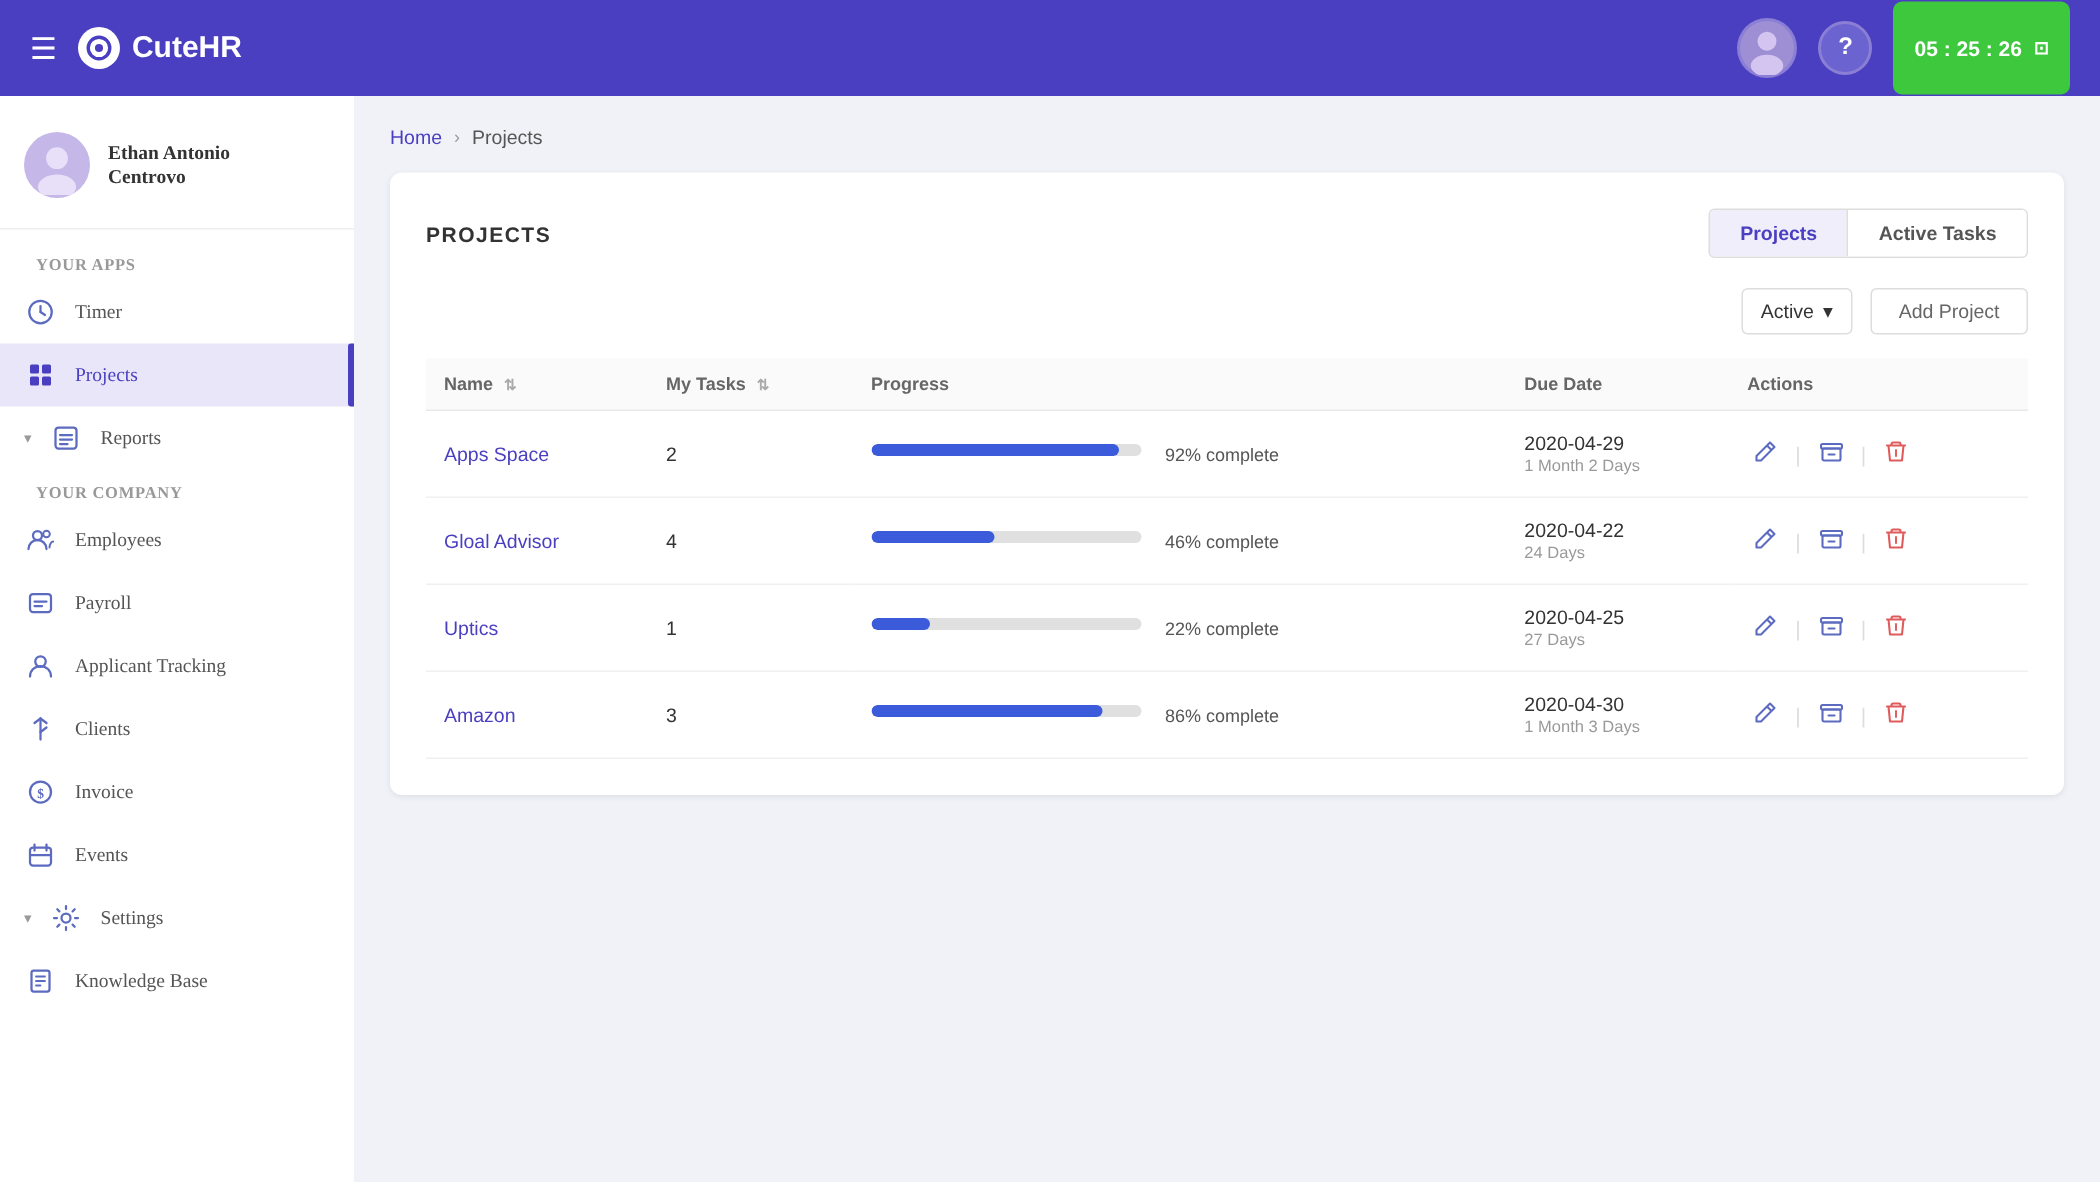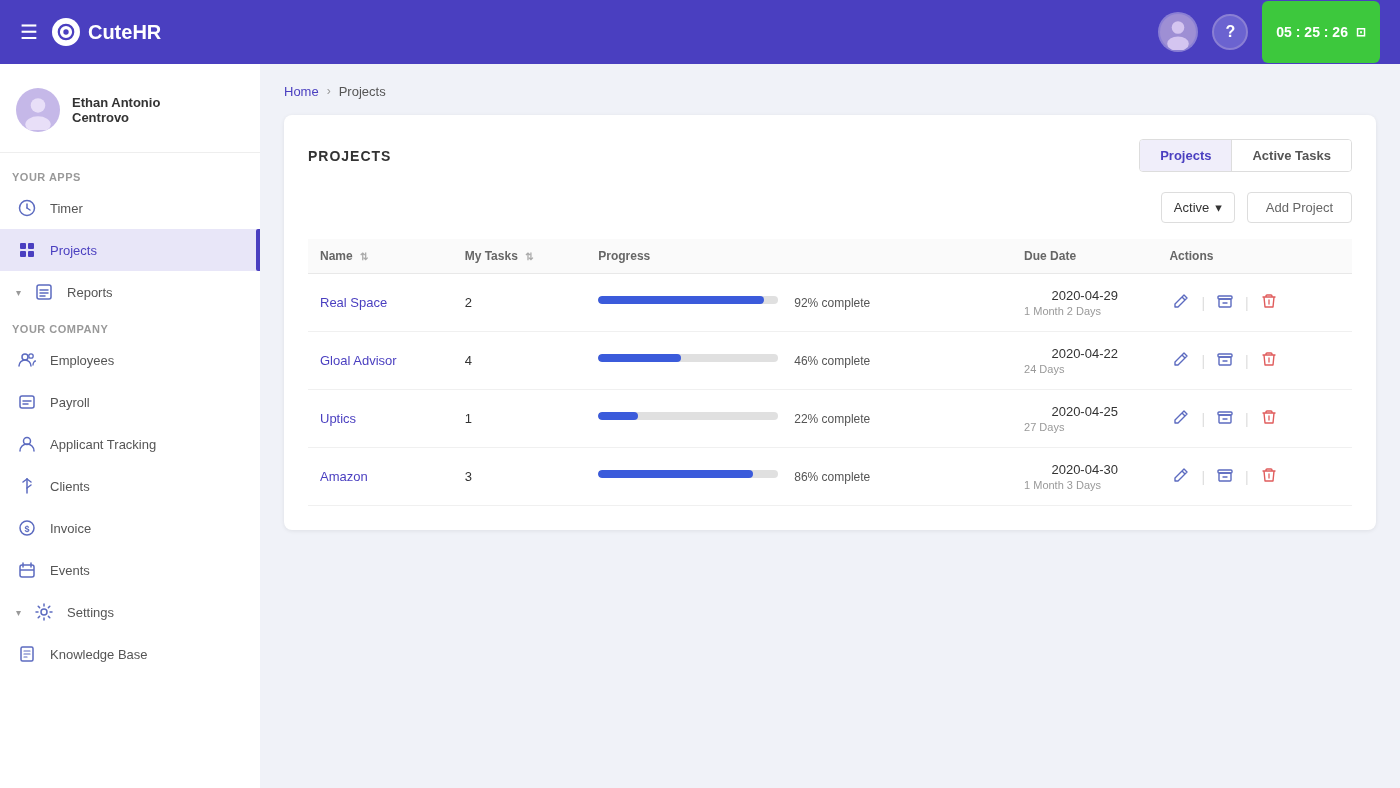--- a/index.html
+++ b/index.html
@@ -25,31 +25,32 @@
     .avatar-img svg { width: 36px; height: 36px; }
     .help-btn { width: 36px; height: 36px; border-radius: 50%; background: #6b63d0; border: 2px solid #8a7fd4; color: white; font-size: 16px; font-weight: 700; display: flex; align-items: center; justify-content: center; cursor: pointer; }
     .timer-btn { background: #3dc83d; border: none; border-radius: 6px; color: white; font-size: 14px; font-weight: 600; padding: 23px 14px; display: flex; align-items: center; gap: 8px; cursor: pointer; }
     .timer-btn .timer-icon { font-size: 12px; }
 
     
     .layout { display: flex; flex: 1; overflow: hidden; }
 
     
     .sidebar {
-      width: 260px;
+      width: 236px;
       background: white;
       flex-shrink: 0;
       overflow-y: auto;
       padding: 16px 0;
+      font-family: Liberation Serif, serif;
     }
     .sidebar-user { display: flex; align-items: center; gap: 12px; padding: 8px 16px 20px; border-bottom: 1px solid #eee; margin-bottom: 8px; }
     .sidebar-avatar { width: 44px; height: 44px; border-radius: 50%; background: #c5b8e8; overflow: hidden; display: flex; align-items: center; justify-content: center; flex-shrink: 0; }
     .sidebar-avatar svg { width: 40px; height: 40px; }
     .sidebar-username { font-size: 13px; font-weight: 600; color: #333; }
-    .sidebar-section-label { font-size: 11px; font-weight: 700; color: #999; text-transform: uppercase; padding: 10px 12px 4px; letter-spacing: 0.5px; }
+    .sidebar-section-label { font-size: 11px; font-weight: 700; color: #999; text-transform: uppercase; padding: 10px 24px 4px; letter-spacing: 0.5px; }
     .sidebar-item { display: flex; align-items: center; gap: 12px; padding: 10px 16px; cursor: pointer; color: #555; font-size: 13px; font-weight: 500; border-radius: 0; position: relative; }
     .sidebar-item.active { background: #e8e6f8; color: #4a3fc0; }
     .sidebar-item .item-icon { width: 22px; height: 22px; display: flex; align-items: center; justify-content: center; flex-shrink: 0; }
     .sidebar-item .item-label { flex: 1; }
     .sidebar-item .chevron { font-size: 10px; color: #999; }
     .sidebar-active-bar { position: absolute; right: 0; top: 0; bottom: 0; width: 4px; background: #4a3fc0; border-radius: 2px 0 0 2px; }
 
     
     .main { flex: 1; overflow-y: auto; padding: 20px 24px; }
     .breadcrumb { display: flex; align-items: flex-start; gap: 8px; font-size: 13px; margin-bottom: 16px; }
@@ -73,21 +74,21 @@
     
     .projects-table { width: 100%; border-collapse: collapse; }
     .projects-table th { text-align: left; padding: 10px 12px; font-size: 12px; font-weight: 600; color: #666; border-bottom: 1px solid #e8e8e8; background: #fafafa; }
     .projects-table th .sort-arrows { font-size: 10px; color: #aaa; margin-left: 4px; }
     .projects-table td { padding: 14px 12px; border-bottom: 1px solid #f0f0f0; font-size: 13px; color: #333; vertical-align: middle; }
     .project-name-link { color: #4a3fc0; text-decoration: none; font-weight: 500; cursor: pointer; }
     .progress-bar-container { display: flex; flex-direction: row; gap: 16px; }
     .progress-bar-track { height: 8px; background: #e0e0e0; border-radius: 4px; width: 180px; overflow: hidden; }
     .progress-bar-fill { height: 100%; background: #3b5bdb; border-radius: 4px; }
     .progress-label { font-size: 12px; color: #555; }
-    .due-date { font-size: 13px; color: #333; font-weight: 500; text-align: center; }
+    .due-date { font-size: 13px; color: #333; font-weight: 500; }
     .due-subtext { font-size: 11px; color: #999; margin-top: 2px; }
     .actions-cell { display: flex; align-items: center; gap: 8px; }
     .action-btn { background: none; border: none; cursor: pointer; padding: 4px; }
     .action-divider { color: #ddd; font-size: 14px; }
   </style>
 </head>
 <body>
 
 <nav class="topnav">
   <div class="topnav-left">
@@ -305,21 +306,21 @@
               <span class="sort-arrows">⇅</span>
             </th>
             <th>Progress</th>
             <th>Due Date</th>
             <th>Actions</th>
           </tr>
         </thead>
         <tbody id="projects-tbody">
         <tr>
       <td>
-        <a class="project-name-link">Real Space</a>
+        <a class="project-name-link">Apps Space</a>
       </td>
       <td>2</td>
       <td>
         <div class="progress-bar-container">
           <div class="progress-bar-track">
             <div class="progress-bar-fill" style="width: 92%"></div>
           </div>
           <span class="progress-label">92% complete</span>
         </div>
       </td>

